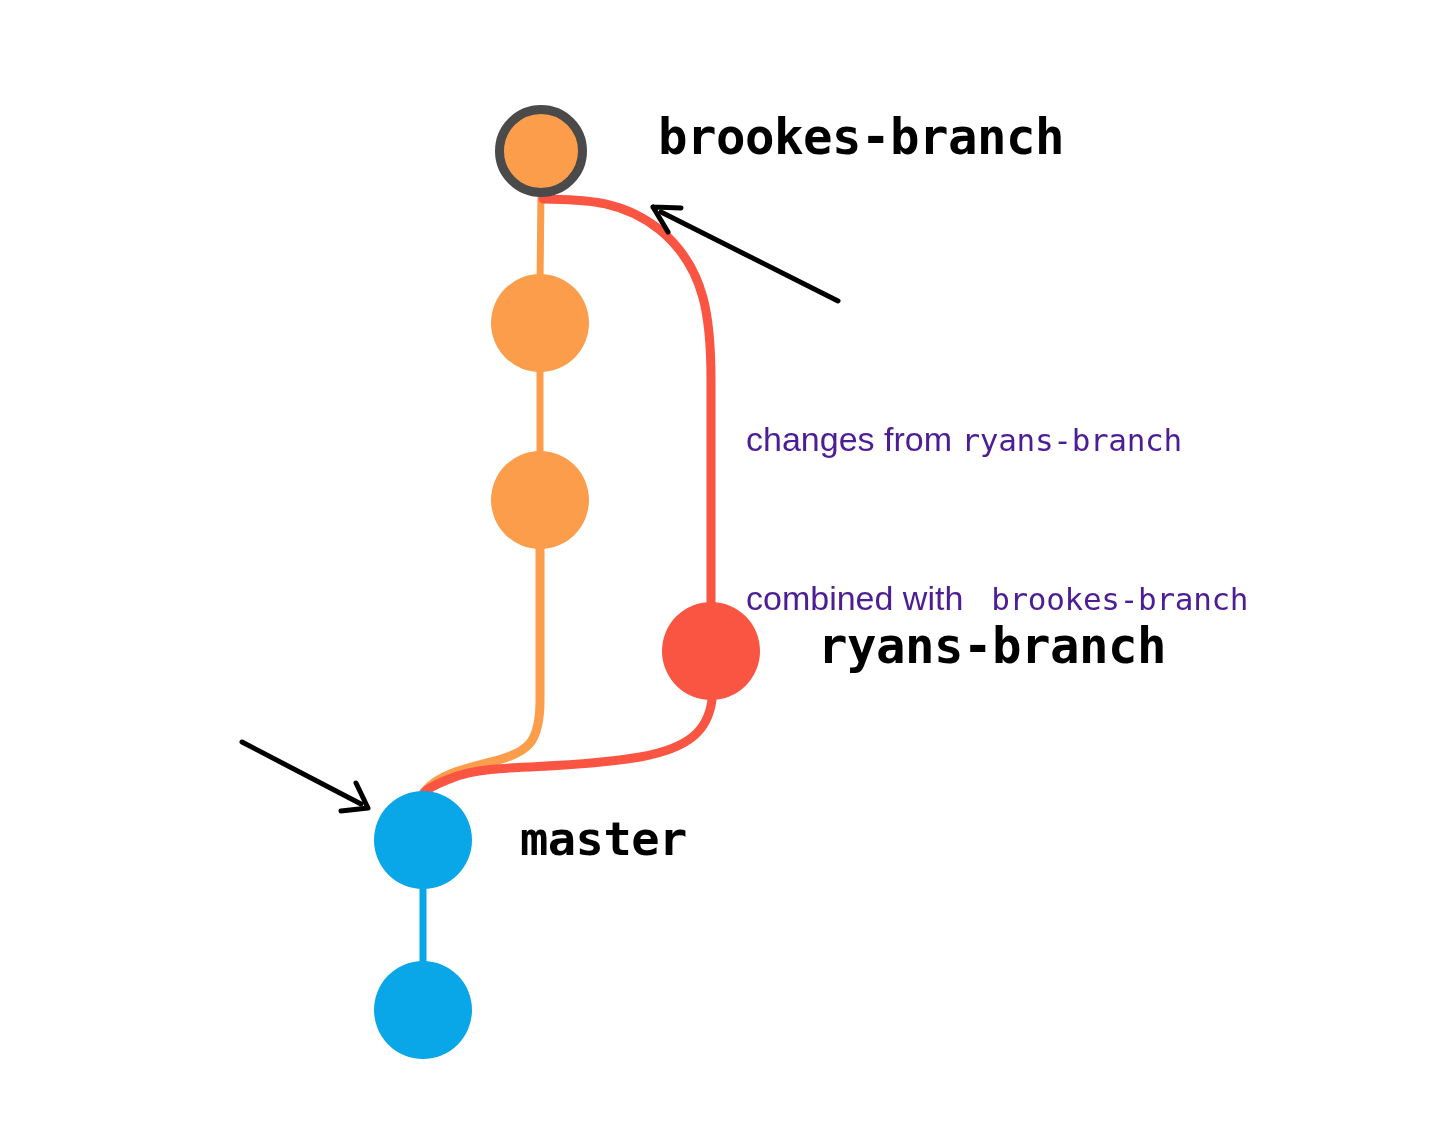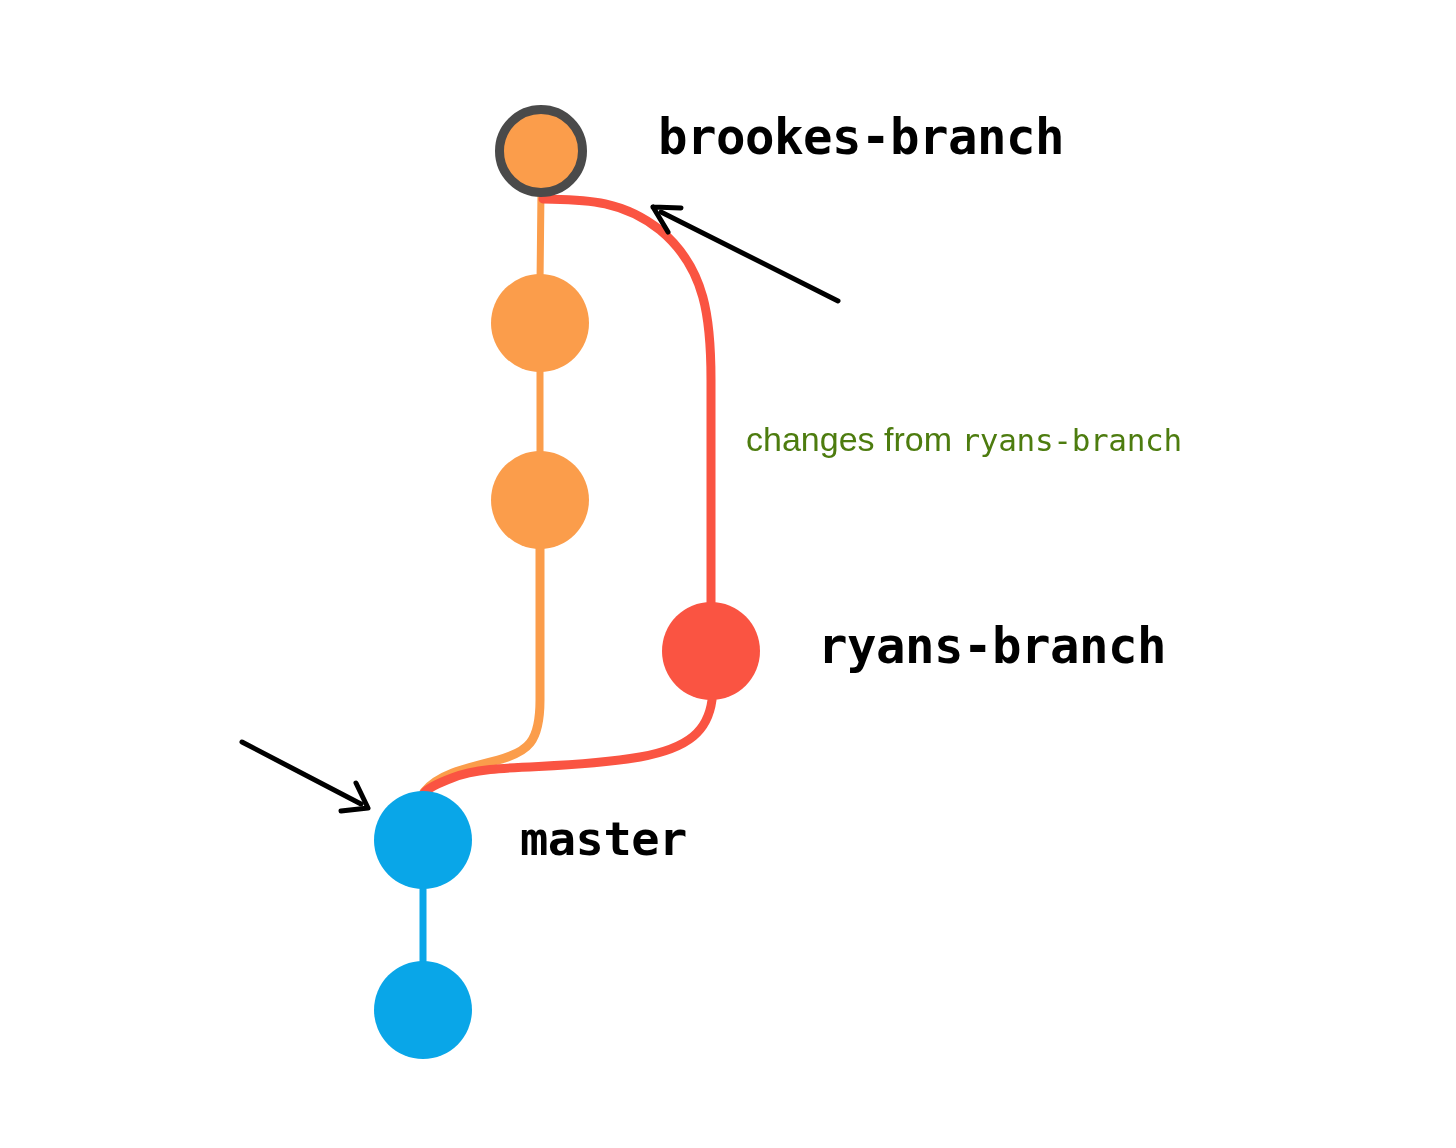--- a/index.html
+++ b/index.html
@@ -51,21 +51,21 @@
     font-size: 49px;
   }
   .label-master {
     left: 520px;
     top: 815px;
     font-size: 47px;
   }
   .anno {
     font-family: "Liberation Sans", sans-serif;
     font-size: 34px;
-    color: #4d7c0f;
+    color: #4c1d95;
   }
   .anno-common-parent {
     left: 96px;
     top: 698px;
   }
   .anno-merge {
     left: 746px;
     top: 307px;
     line-height: 1.56;
   }
@@ -126,15 +126,16 @@
 
   <div class="label branch-label label-brookes">brookes-branch</div>
 
   <div class="label branch-label label-ryans">ryans-branch</div>
 
   <div class="label branch-label label-master">master</div>
 
 
   <div class="label anno anno-merge">
     <span class="anno-line"><span>changes from </span><span class="mono">ryans-branch</span></span>
+    <span class="anno-line"><span>combined with </span><span class="mono"> brookes-branch</span></span>
   </div>
 
 </div>
 
 </body></html>

